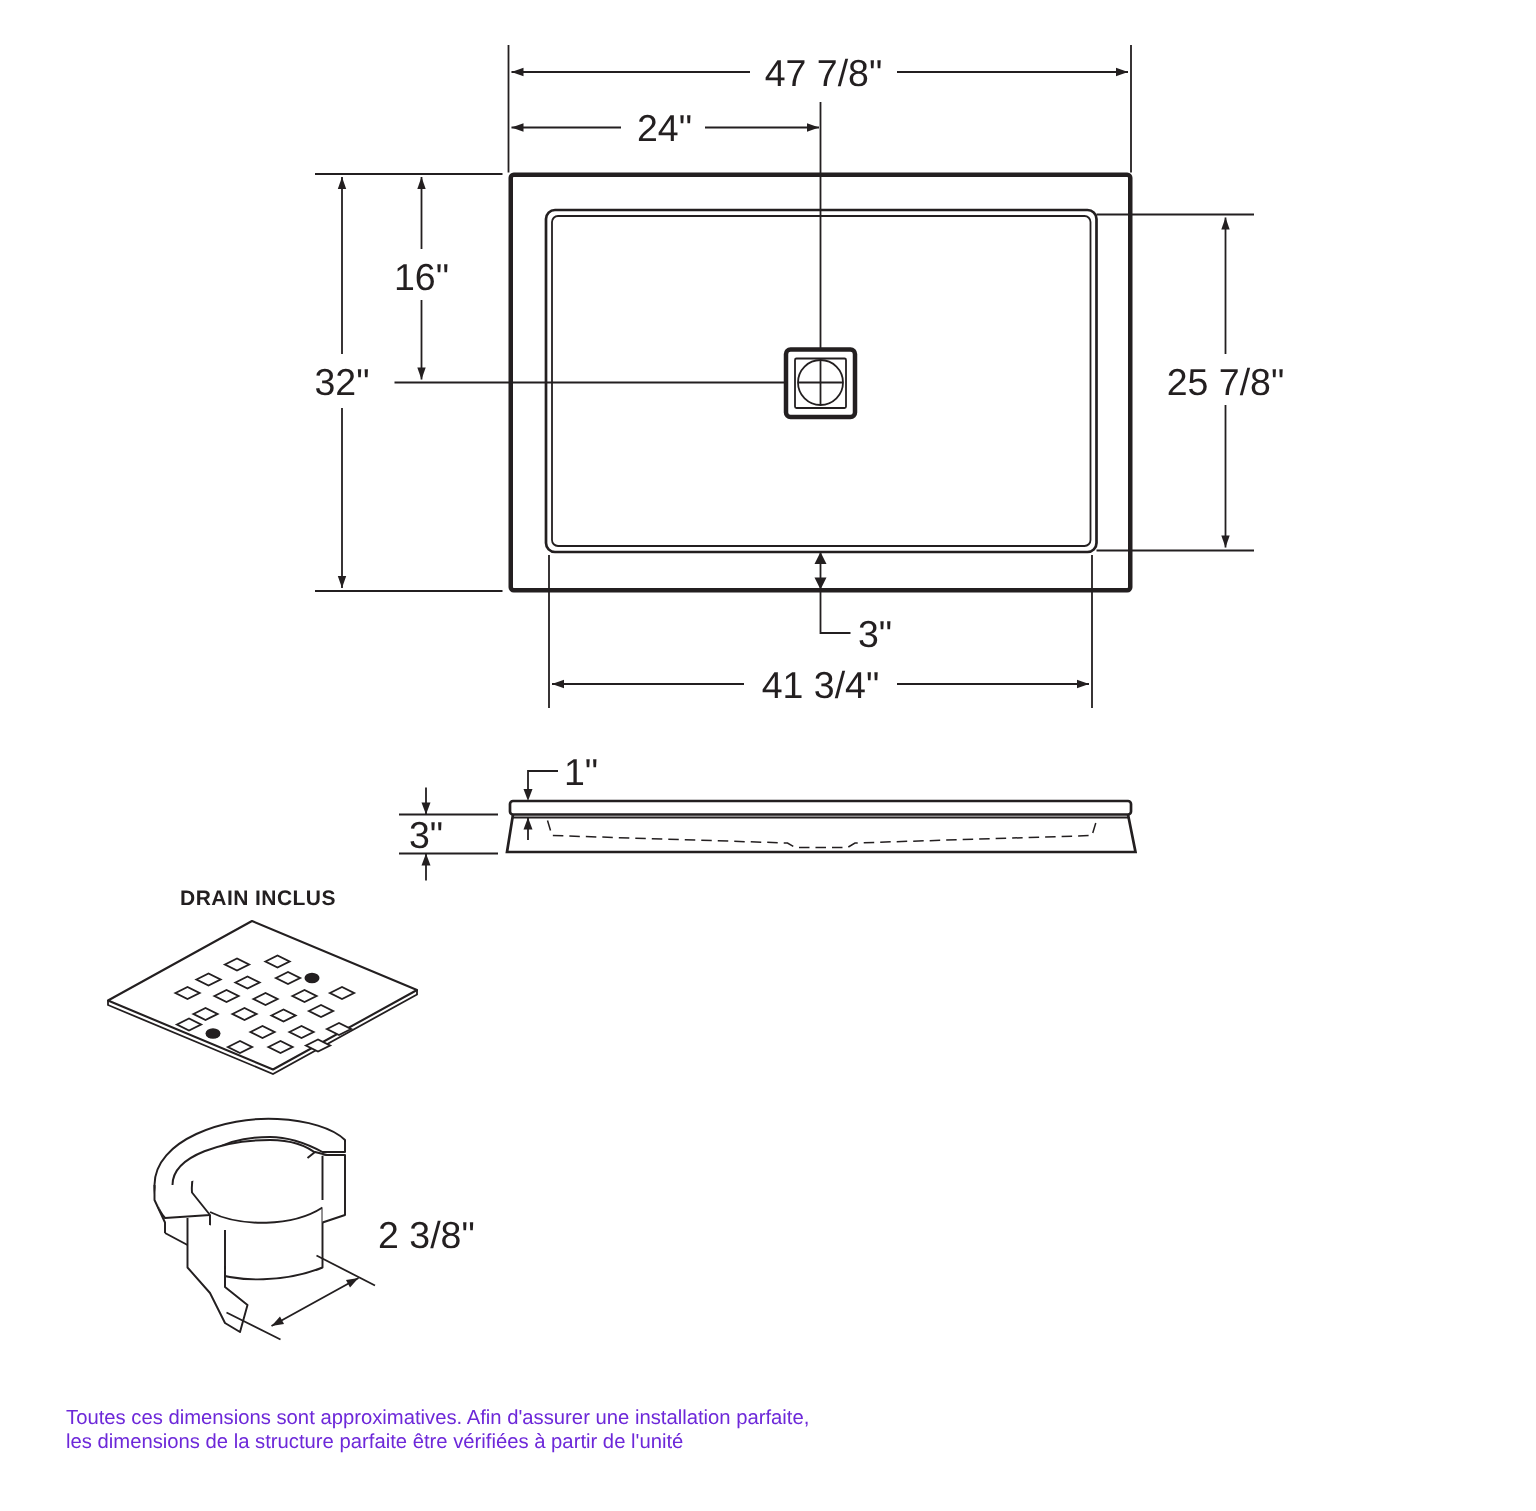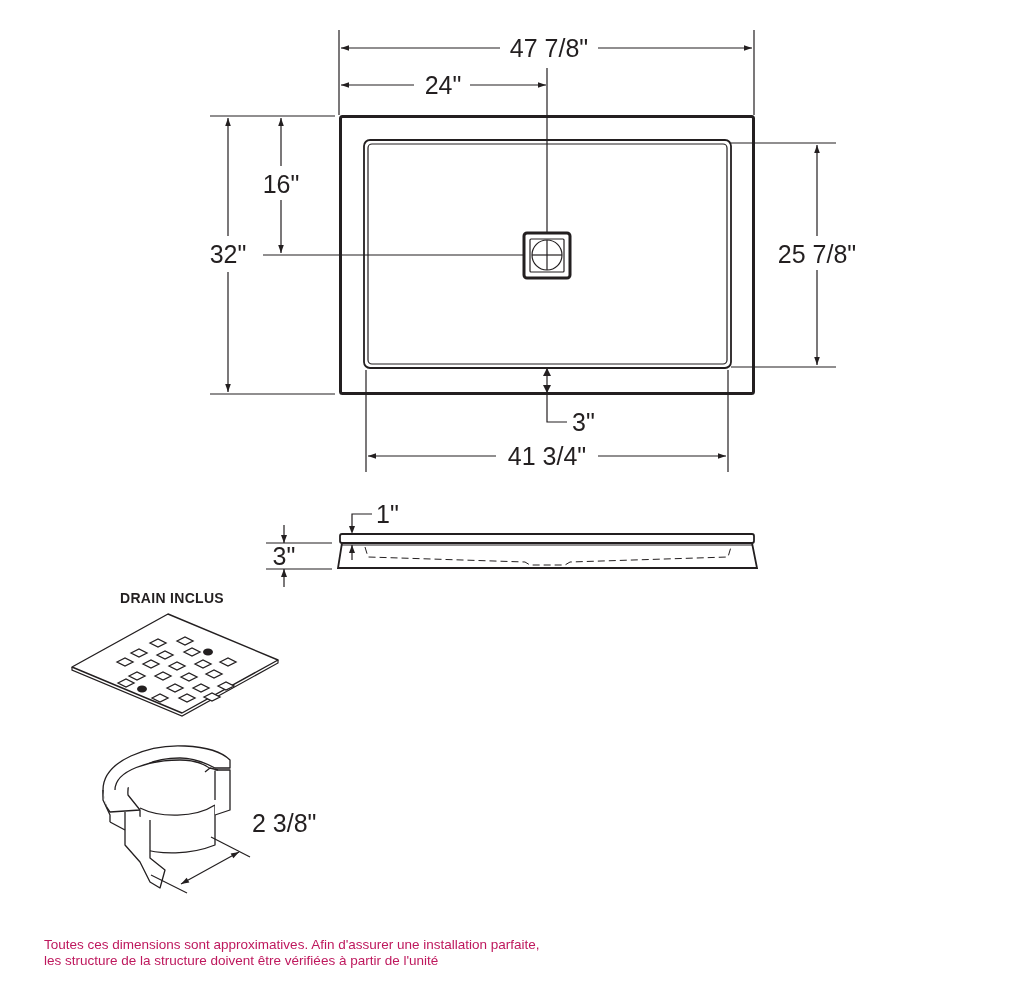--- a/index.html
+++ b/index.html
@@ -1,20 +1,20 @@
 <!DOCTYPE html>
 <html><head>
 <meta charset="utf-8">
 <style>
   html, body { margin: 0; padding: 0; background: #ffffff; }
   body { width: 1024px; height: 1007px; position: relative; overflow: hidden; font-family: "Liberation Sans", sans-serif; color: #231f20; }
   svg { position: absolute; left: 0; top: 0; }
   .dim { font-family: "Liberation Sans", sans-serif; font-size: 25px; fill: #231f20; }
   .label { font-family: "Liberation Sans", sans-serif; font-size: 14px; font-weight: bold; fill: #231f20; letter-spacing: 0.3px; }
-  .note { position: absolute; left: 44px; top: 937px; font-size: 13.5px; line-height: 16px; color: #be185d; }
+  .note { position: absolute; left: 44px; top: 937px; font-size: 13.5px; line-height: 16px; color: #6d28d9; }
   .note div { white-space: nowrap; }
   .ln { stroke: #231f20; stroke-width: 1.2; fill: none; }
   .thick { stroke: #231f20; stroke-width: 3; fill: none; }
   .med { stroke: #231f20; stroke-width: 1.8; fill: none; }
   .dash { stroke: #231f20; stroke-width: 1; fill: none; stroke-dasharray: 7 4; }
 </style>
 </head>
 <body>
 
 <svg width="1024" height="1007" viewBox="0 0 1024 1007">
@@ -174,14 +174,14 @@
       <line class="ln" x1="151" y1="875" x2="187" y2="893"></line>
       <line class="ln" x1="211" y1="837" x2="250" y2="857"></line>
       <line class="ln" x1="181" y1="884" x2="239" y2="852" marker-start="url(#arr)" marker-end="url(#arr)"></line>
       <text class="dim" x="252" y="832">2 3/8"</text>
     </g>
   </g>
 </svg>
 
 <div class="note">
   <div>Toutes ces dimensions sont approximatives. Afin d'assurer une installation parfaite,</div>
-  <div>les structure de la structure doivent être vérifiées à partir de l'unité</div>
+  <div>les dimensions de la structure parfaite être vérifiées à partir de l'unité</div>
 </div>
 
 </body></html>

